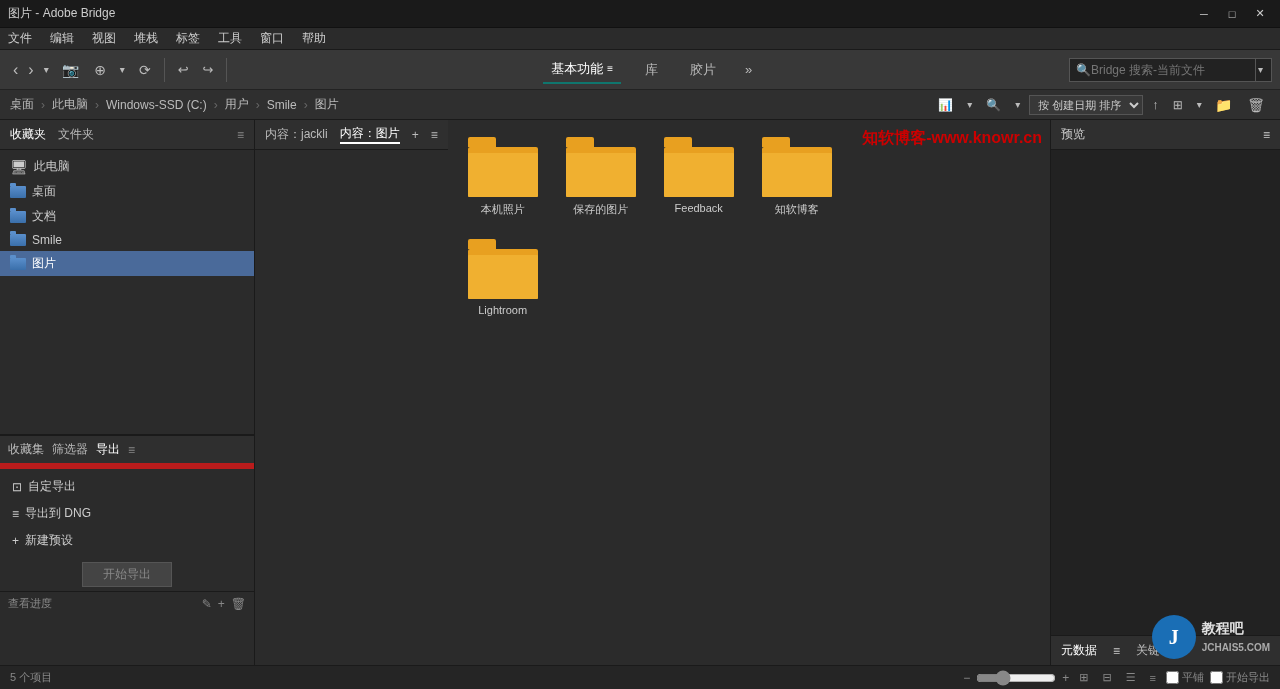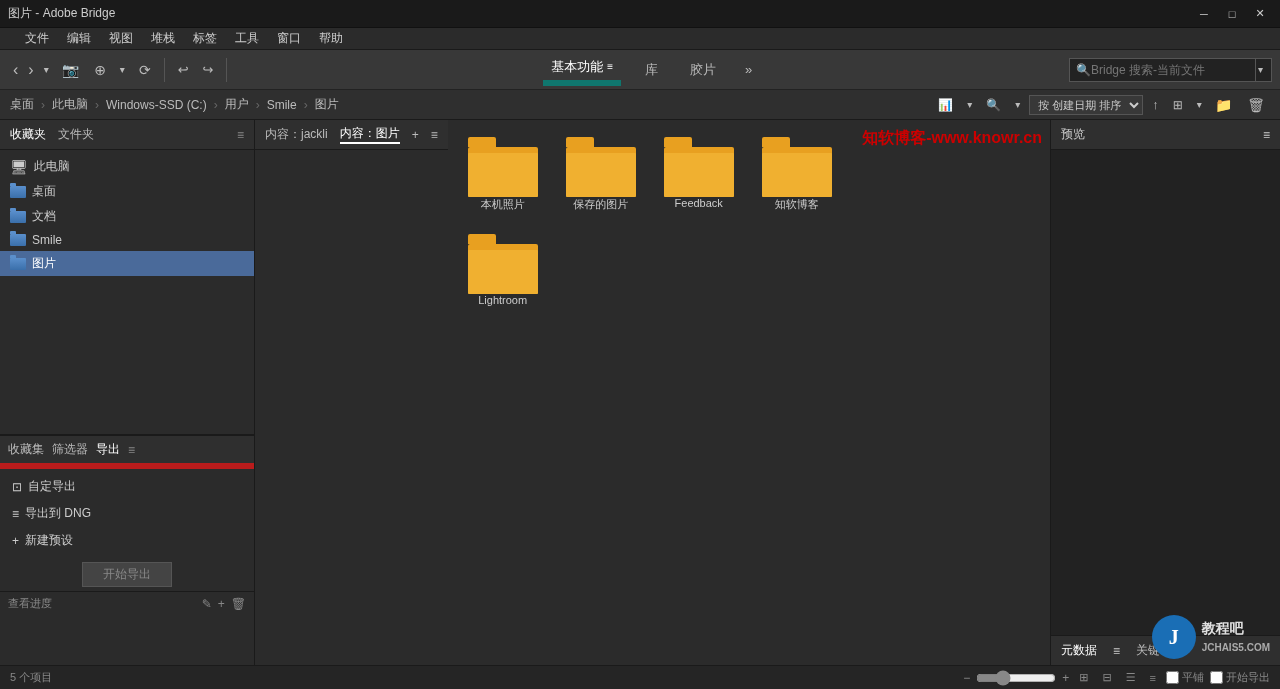--- a/index.html
+++ b/index.html
@@ -4,31 +4,31 @@
   <style>
     * { margin: 0; padding: 0; box-sizing: border-box; }
     body { width: 1280px; height: 689px; background: #2b2b2b; color: #ccc; font-family: 'Microsoft YaHei', '微软雅黑', Arial, sans-serif; font-size: 12px; overflow: hidden; user-select: none; }
 
     
     #title-bar { height: 28px; background: #1a1a1a; display: flex; align-items: center; justify-content: space-between; padding: 0 8px; border-bottom: 1px solid #111; }
     #title-bar .win-controls { display: flex; gap: 4px; }
     #title-bar .win-btn { width: 24px; height: 16px; display: flex; align-items: center; justify-content: center; color: #ccc; font-size: 11px; cursor: pointer; background: transparent; border: none; }
 
     
-    #menu-bar { height: 22px; background: #2b2b2b; display: flex; align-items: center; padding: 0 17px; border-bottom: 1px solid #1a1a1a; gap: 2px; }
+    #menu-bar { height: 22px; background: #2b2b2b; display: flex; align-items: center; padding: 0 0; border-bottom: 1px solid #1a1a1a; gap: 2px; }
     #menu-bar .menu-item { padding: 2px 8px; color: #ccc; font-size: 12px; cursor: pointer; }
 
     
     #toolbar { height: 40px; background: #383838; display: flex; align-items: center; padding: 0 8px; border-bottom: 1px solid #222; gap: 4px; }
     .tb-btn { background: transparent; border: none; color: #bbb; cursor: pointer; padding: 3px 5px; font-size: 13px; display: flex; align-items: center; height: 28px; }
     .tb-sep { width: 1px; height: 24px; background: #555; margin: 0 4px; }
     .tb-nav-btns { display: flex; align-items: center; }
     #toolbar .center-tabs { flex: 1; display: flex; align-items: center; justify-content: center; gap: 16px; }
     .tab-item { color: #bbb; cursor: pointer; font-size: 13px; padding: 4px 8px; display: flex; align-items: center; gap: 4px; }
-    .tab-item.active { color: #fff; border-bottom: 6px solid #0f766e; }
+    .tab-item.active { color: #fff; border-bottom: 2px solid #0f766e; }
     #toolbar .search-area { display: flex; align-items: center; background: #222; border: 1px solid #555; height: 24px; padding: 0 6px; }
     #toolbar .search-area input { background: transparent; border: none; color: #ccc; font-size: 12px; outline: none; width: 160px; }
     .search-icon-btn { color: #bbb; font-size: 12px; cursor: pointer; }
     .dropdown-arrow { color: #bbb; font-size: 10px; cursor: pointer; padding: 0 2px; border-left: 1px solid #555; margin-left: 4px; height: 100%; display: flex; align-items: center; }
 
     
     #path-bar { height: 30px; background: #2f2f2f; display: flex; align-items: center; padding: 0 10px; border-bottom: 1px solid #1a1a1a; gap: 4px; }
     .path-item { color: #bbb; cursor: pointer; font-size: 12px; }
     .path-sep { color: #666; margin: 0 3px; }
     #path-bar .right-tools { margin-left: auto; display: flex; align-items: center; gap: 4px; }
@@ -70,21 +70,21 @@
     #content { flex: 1; background: #2b2b2b; display: flex; }
     #content-header { height: 30px; background: #2f2f2f; display: flex; align-items: center; padding: 0 10px; gap: 12px; border-bottom: 1px solid #1a1a1a; }
     .content-tab { color: #bbb; font-size: 12px; cursor: pointer; }
     .content-tab.active { color: #fff; border-bottom: 2px solid #fff; }
     #content-items { flex: 1; display: flex; flex-wrap: wrap; padding: 10px; gap: 8px; align-content: flex-start; }
     .folder-item { width: 90px; display: flex; flex-direction: column; align-items: center; cursor: pointer; padding: 6px; border: 1px solid transparent; }
     .folder-big { width: 70px; height: 60px; position: relative; }
     .folder-big .back { width: 70px; height: 50px; background: #e8a020; border-radius: 2px; position: absolute; bottom: 0; }
     .folder-big .tab { width: 28px; height: 10px; background: #e8a020; border-radius: 2px 2px 0 0; position: absolute; top: 0; left: 0; }
     .folder-big .front { width: 70px; height: 44px; background: #f0b030; border-radius: 1px; position: absolute; bottom: 0; left: 0; }
-    .folder-label { color: #ccc; font-size: 11px; text-align: center; max-width: 88px; overflow: hidden; text-overflow: ellipsis; white-space: nowrap; }
+    .folder-label { color: #ccc; font-size: 11px; margin-top: 5px; text-align: center; max-width: 88px; overflow: hidden; text-overflow: ellipsis; white-space: nowrap; }
 
     
     #watermark { text-align: center; color: #cc0000; font-size: 16px; font-weight: bold; padding: 8px; }
 
     
     #preview { width: 230px; background: #2b2b2b; border-left: 1px solid #1a1a1a; display: flex; flex-direction: column; }
     #preview-header { height: 30px; background: #2f2f2f; display: flex; align-items: center; justify-content: space-between; padding: 0 10px; border-bottom: 1px solid #1a1a1a; }
     #preview-header .label { color: #ccc; font-size: 12px; }
     #preview-body { flex: 1; background: #222; }
     #preview-footer { height: 30px; background: #2f2f2f; display: flex; align-items: center; gap: 16px; padding: 0 10px; border-top: 1px solid #1a1a1a; }

